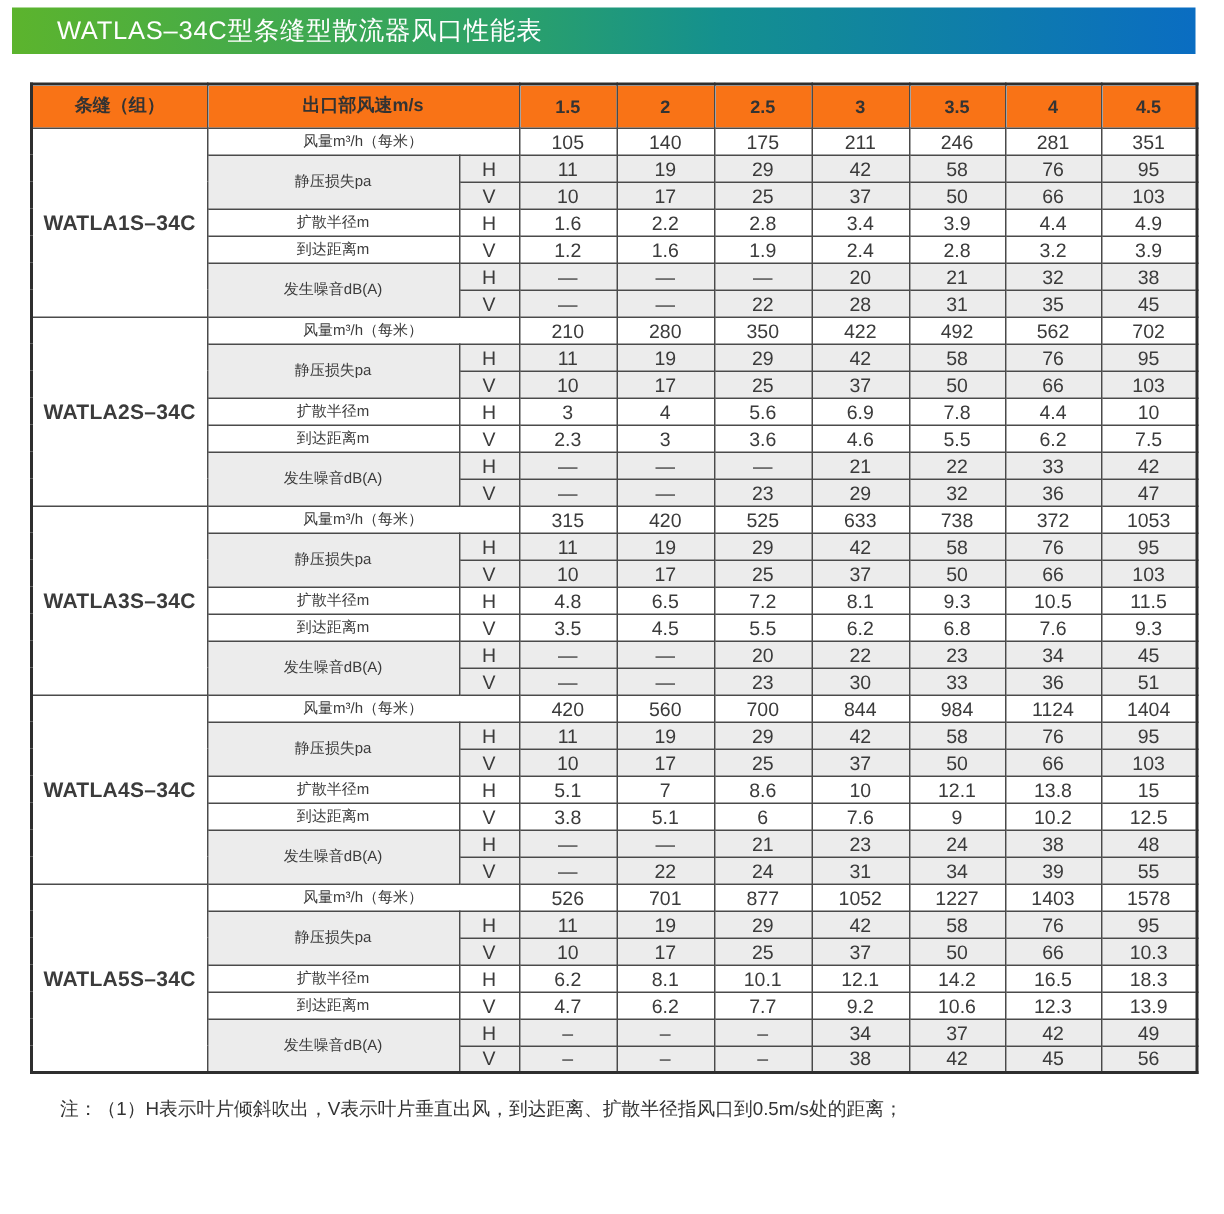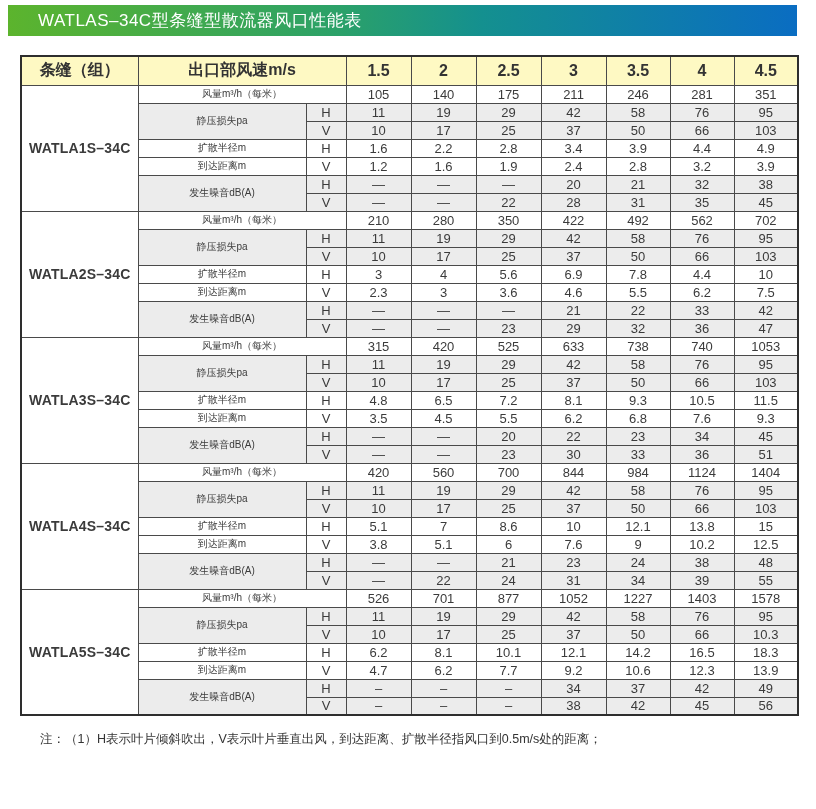--- a/index.html
+++ b/index.html
@@ -19,21 +19,21 @@
   .table-wrap{position:absolute;left:20px;top:55px;width:777px;}
   table{
     border-collapse:collapse;table-layout:fixed;width:777px;
     border:2px solid #2e2e2e;
   }
   th,td{
     border:1px solid #4a4a4a;text-align:center;vertical-align:middle;
     padding:0;font-size:13px;color:#3b3b3b;overflow:hidden;white-space:nowrap;
   }
   thead tr{height:29px;}
-  thead th{background:#fef9c3;font-size:16px;font-weight:bold;color:#333333;}
+  thead th{background:#f97316;font-size:12px;font-weight:bold;color:#333333;}
   tbody tr{height:18px;}
   td.model{font-weight:bold;font-size:14px;letter-spacing:0.2px;}
   td.label{font-size:10px;}
   td.hv{font-size:13px;}
   td.shade{background:#ececec;}
   .notes{
     position:absolute;left:40px;top:730px;width:780px;
     font-size:12.5px;color:#333333;line-height:19px;
   }
   .notes p{margin:0;}
@@ -225,21 +225,21 @@
           <td class="shade">47</td>
         </tr>
         <tr>
           <td rowspan="7" class="model">WATLA3S–34C</td>
           <td colspan="2" class="label">风量m³/h（每米）</td>
           <td>315</td>
           <td>420</td>
           <td>525</td>
           <td>633</td>
           <td>738</td>
-          <td>740</td>
+          <td>372</td>
           <td>1053</td>
         </tr>
         <tr>
           <td rowspan="2" class="label shade">静压损失pa</td>
           <td class="hv shade">H</td>
           <td class="shade">11</td>
           <td class="shade">19</td>
           <td class="shade">29</td>
           <td class="shade">42</td>
           <td class="shade">58</td>

